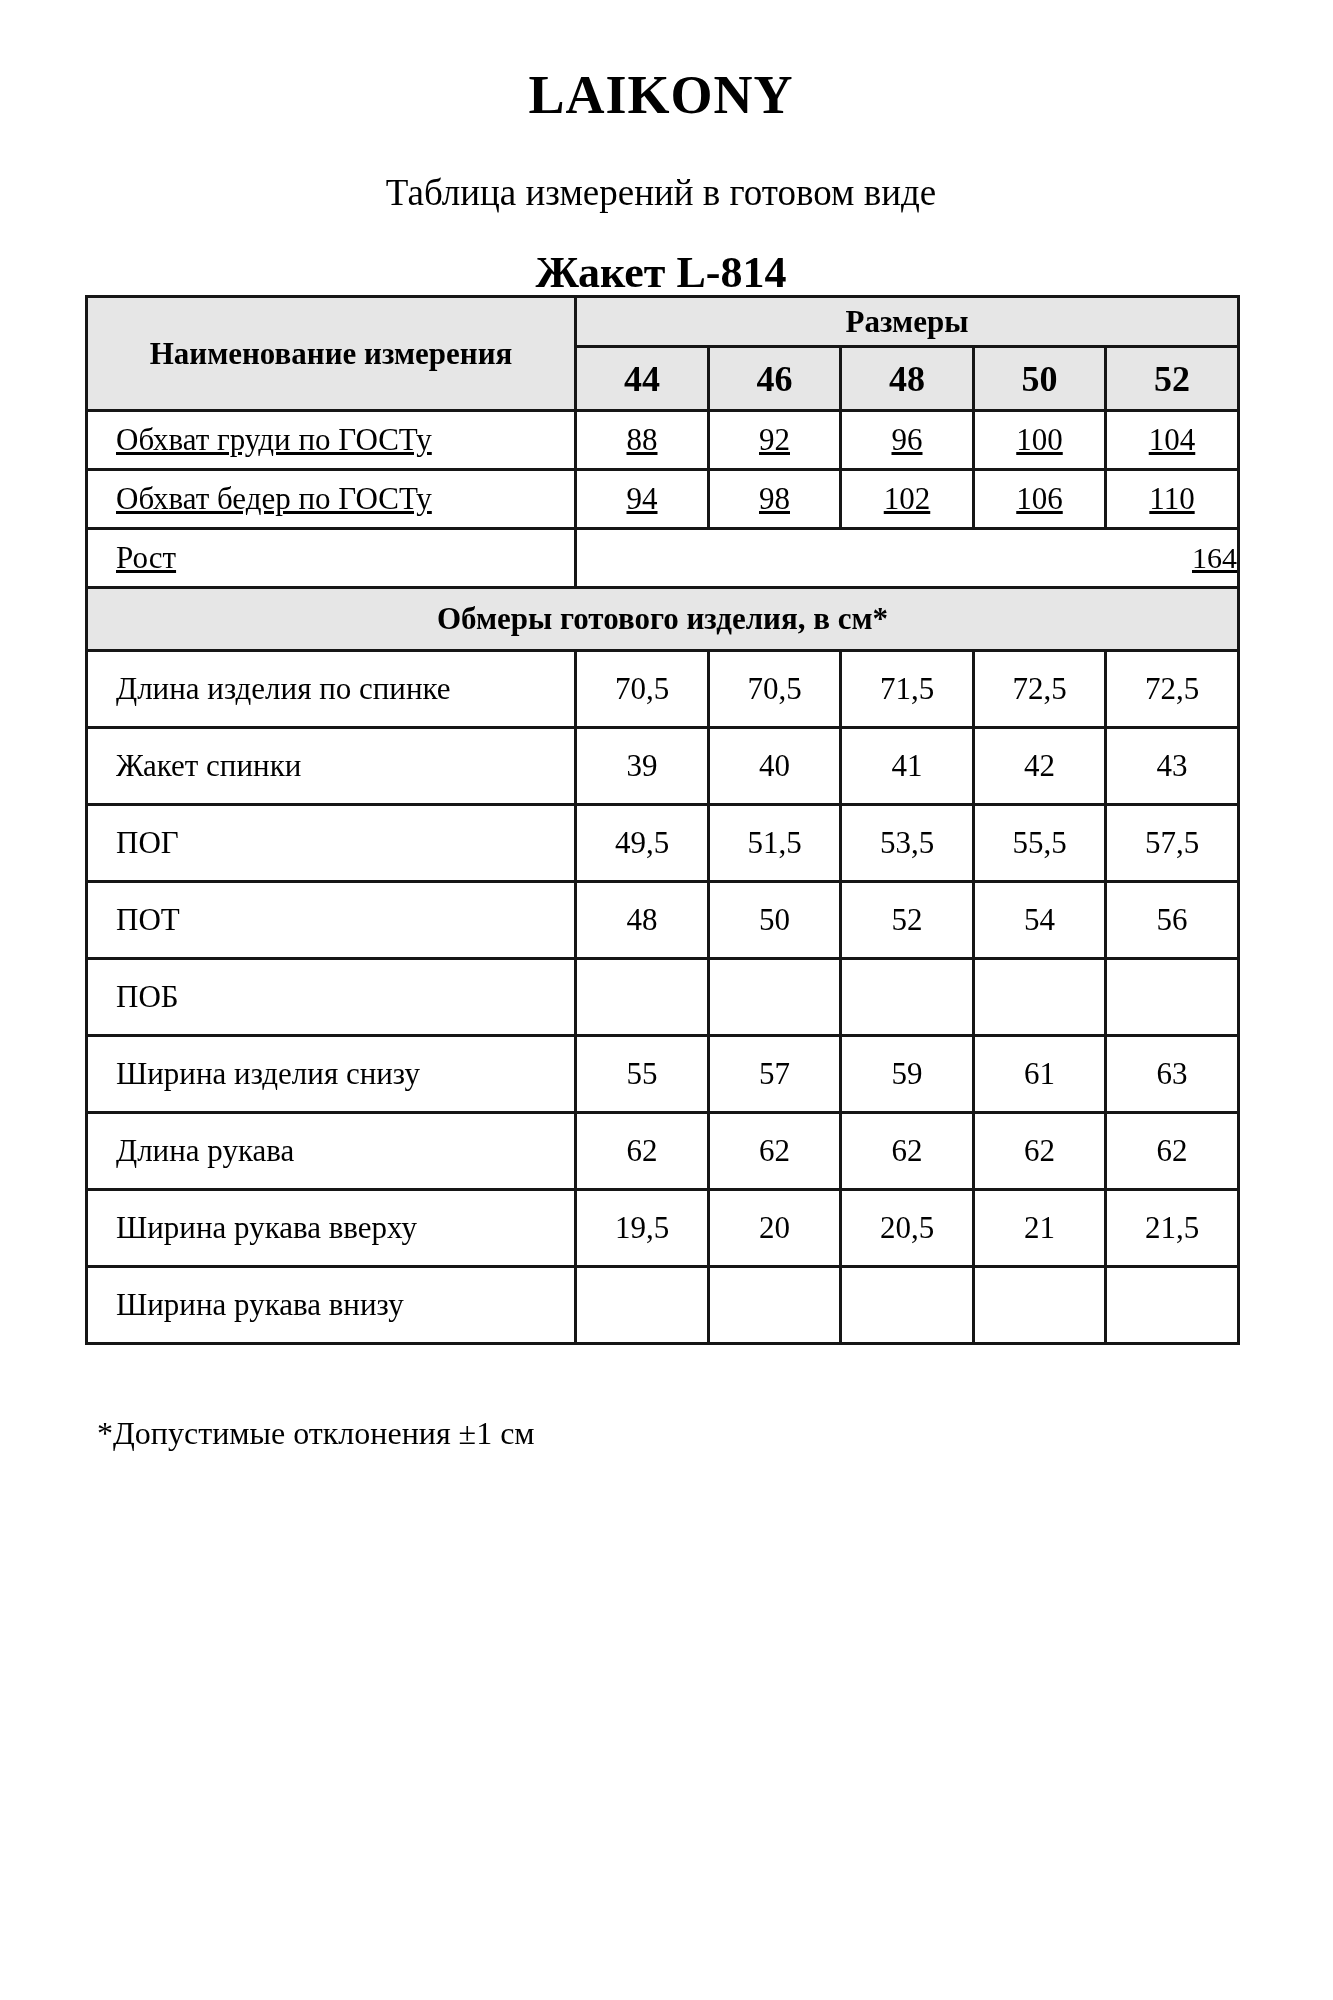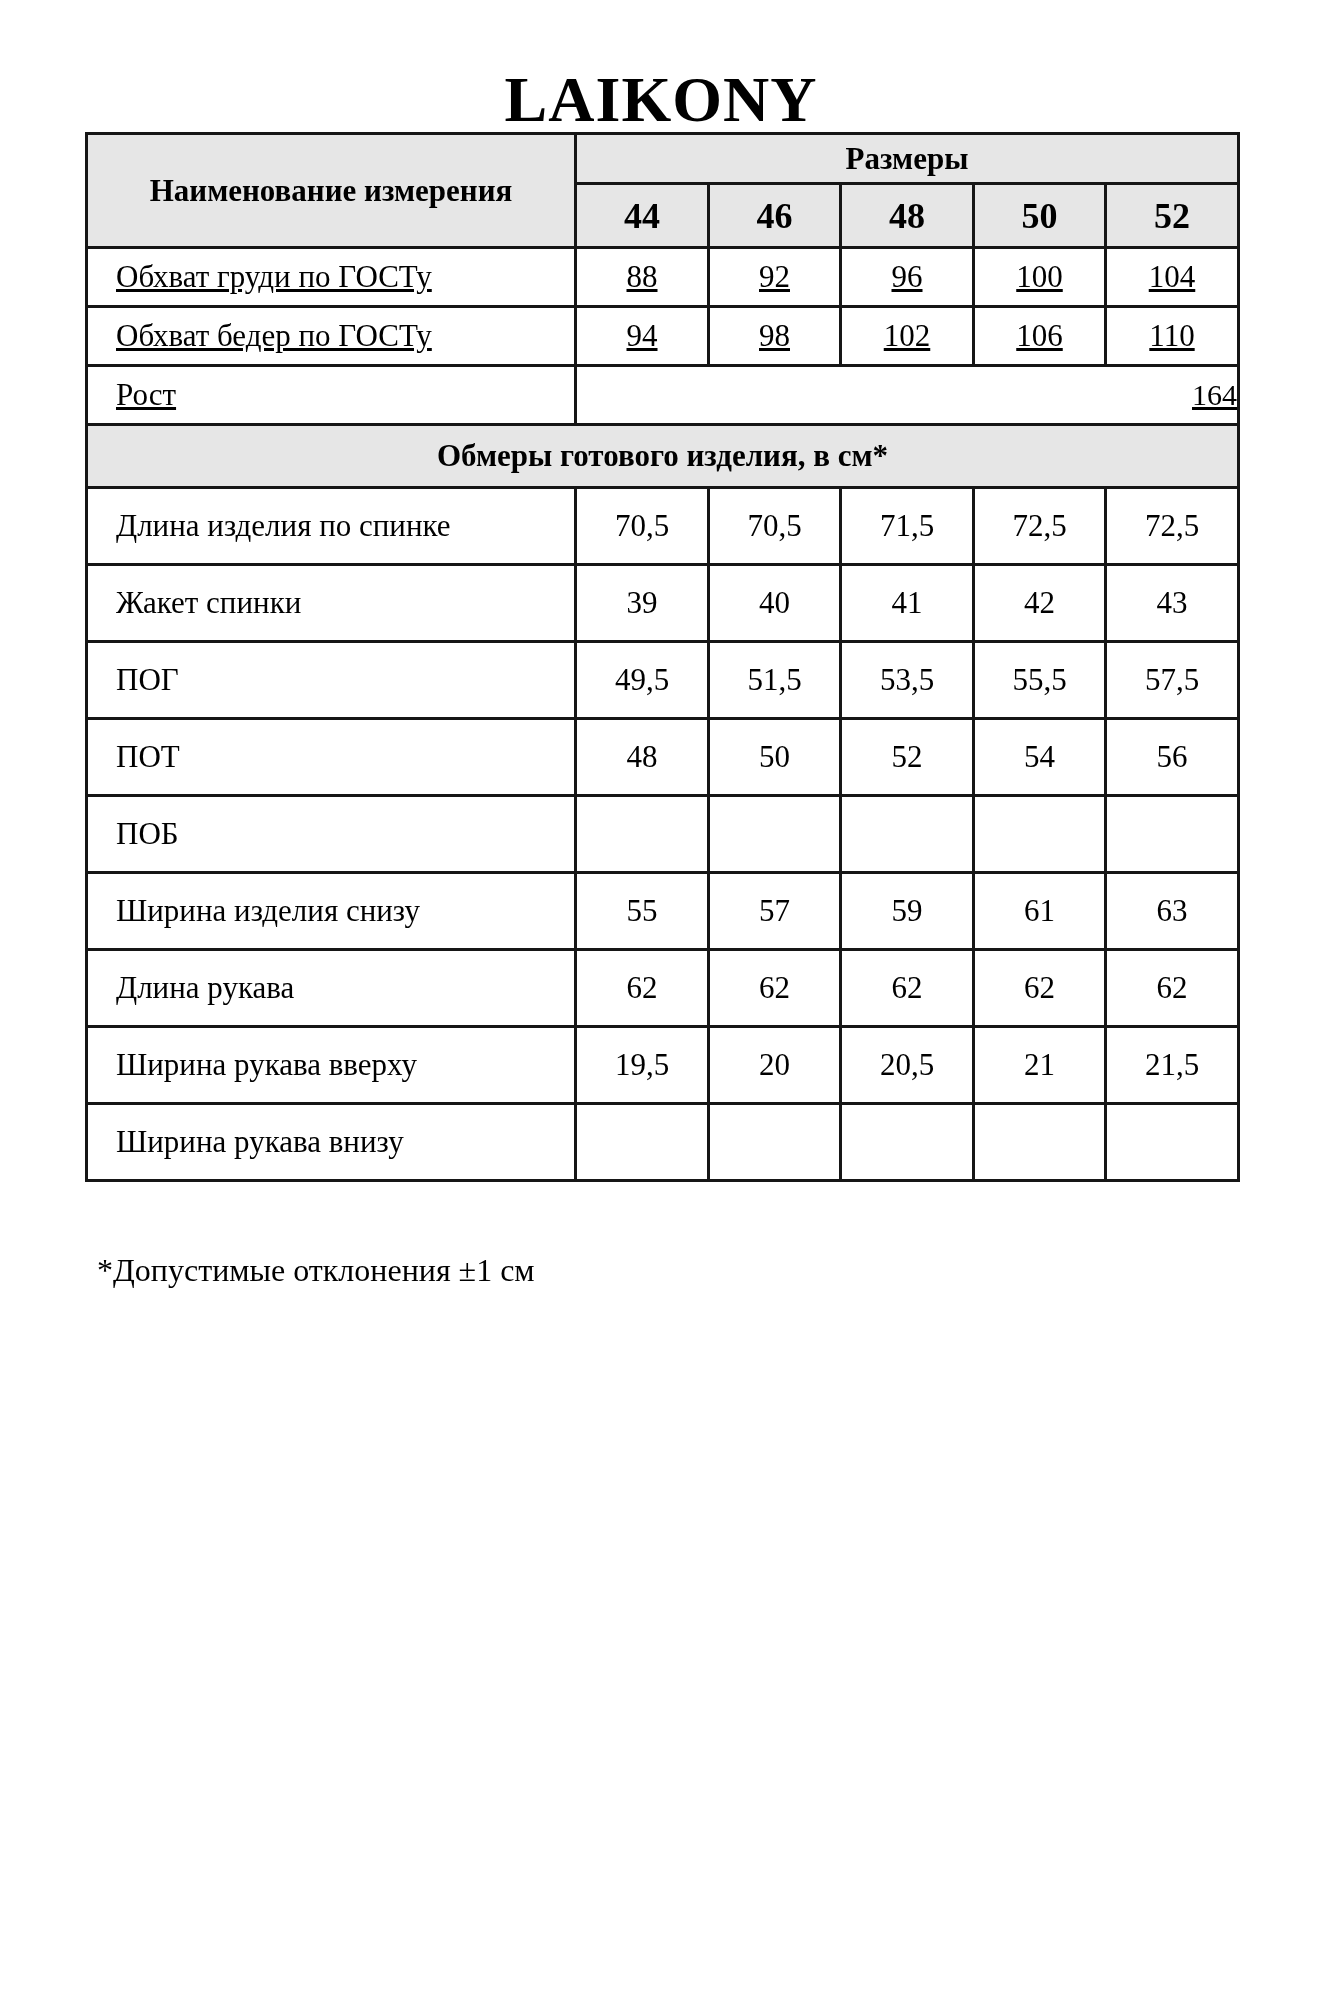--- a/index.html
+++ b/index.html
@@ -18,21 +18,21 @@
   .content {
     position: absolute;
     left: 85px;
     top: 0;
     width: 1152px;
   }
   .brand-title {
     margin: 0;
     padding-top: 68px;
     text-align: center;
-    font-size: 64px;
+    font-size: 54px;
     font-weight: bold;
     letter-spacing: 1px;
     line-height: 1.0;
   }
   .doc-subtitle {
     margin: 0;
     margin-top: 52px;
     text-align: center;
     font-size: 37px;
     font-weight: normal;
@@ -108,21 +108,23 @@
     text-align: left;
   }
 </style>
 </head>
 <body style="color: rgb(0, 0, 0);">
 
 <div class="content">
 
   <h1 class="brand-title">LAIKONY</h1>
 
-
+  <p class="doc-subtitle">Таблица измерений в готовом виде</p>
+
+  <h2 class="product-title">Жакет L-814</h2>
 
   <table class="meas-table">
     <colgroup>
       <col style="width:489px">
       <col style="width:133px">
       <col style="width:132px">
       <col style="width:133px">
       <col style="width:132px">
       <col style="width:133px">
     </colgroup>

